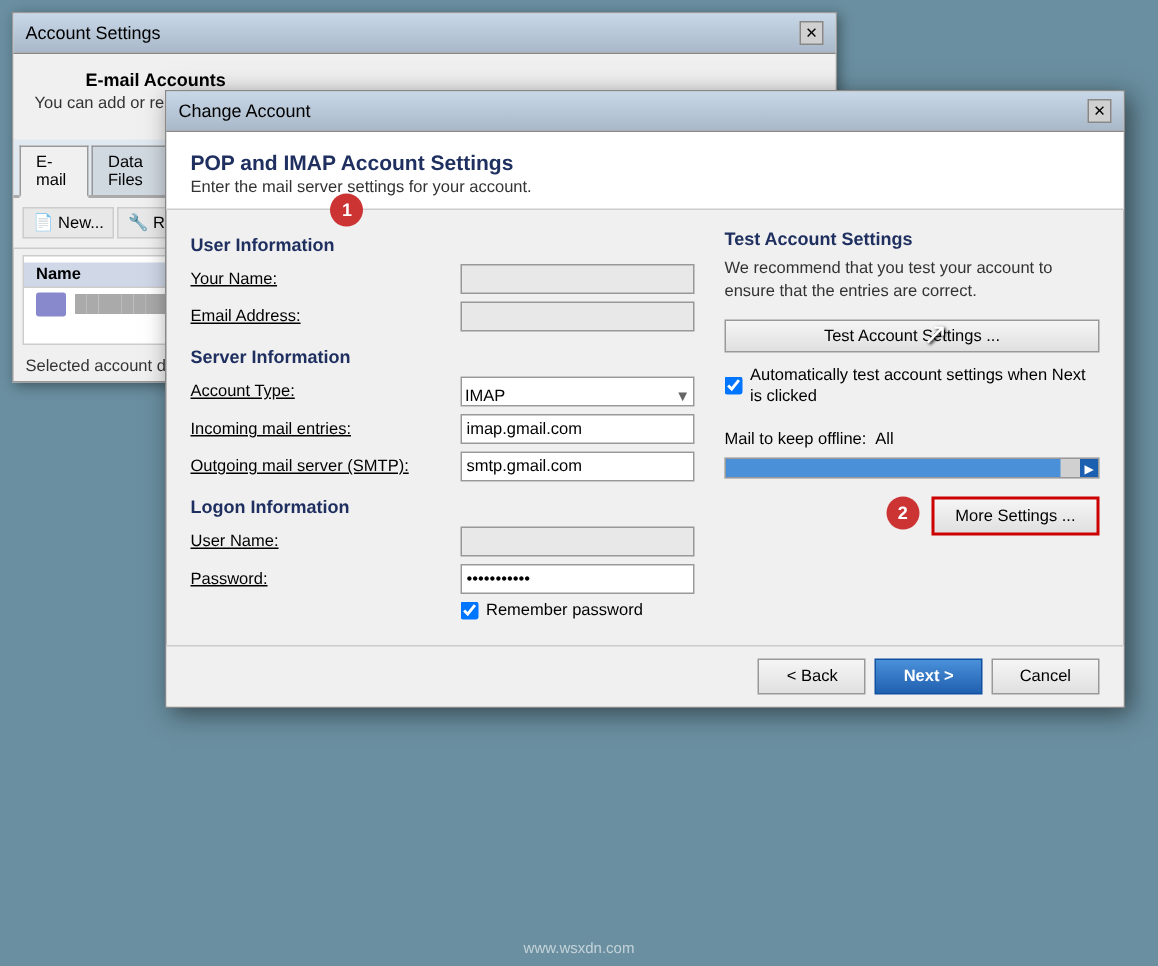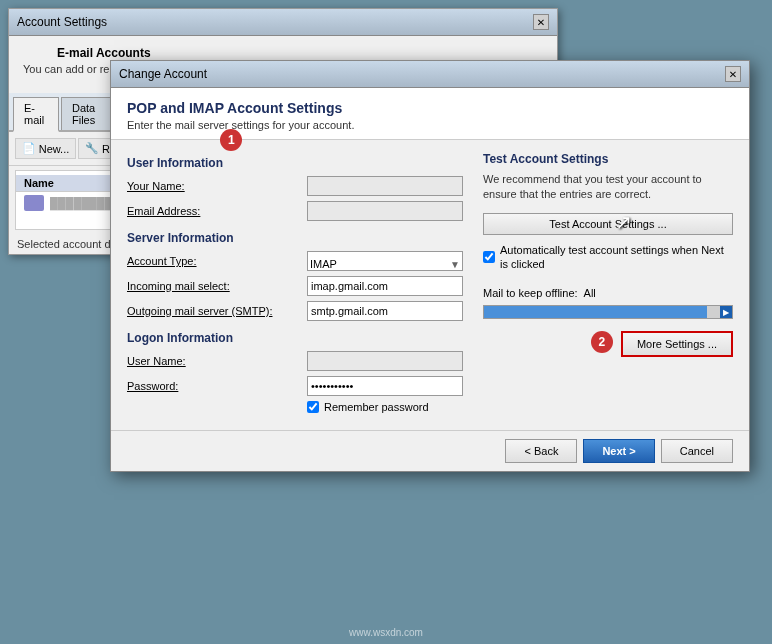--- a/index.html
+++ b/index.html
@@ -477,21 +477,21 @@
 
       <div class="form-section-title" style="margin-top:10px;">Server Information</div>
       <div class="form-row">
         <label class="form-label underline">Account Type:</label>
         <div class="form-select">
           <span>IMAP</span>
           <span class="select-arrow">▼</span>
         </div>
       </div>
       <div class="form-row">
-        <label class="form-label underline">Incoming mail select:</label>
+        <label class="form-label underline">Incoming mail entries:</label>
         <input class="form-input" style="flex: 1 1 0%; height: 20px; border: 1px solid rgb(153, 153, 153); font-size: 11px; padding: 0px 3px;" value="imap.gmail.com">
       </div>
       <div class="form-row">
         <label class="form-label underline">Outgoing mail server (SMTP):</label>
         <input class="form-input" style="flex: 1 1 0%; height: 20px; border: 1px solid rgb(153, 153, 153); font-size: 11px; padding: 0px 3px;" value="smtp.gmail.com">
       </div>
 
       <div class="form-section-title" style="margin-top:10px;">Logon Information</div>
       <div class="form-row">
         <label class="form-label underline">User Name:</label>

